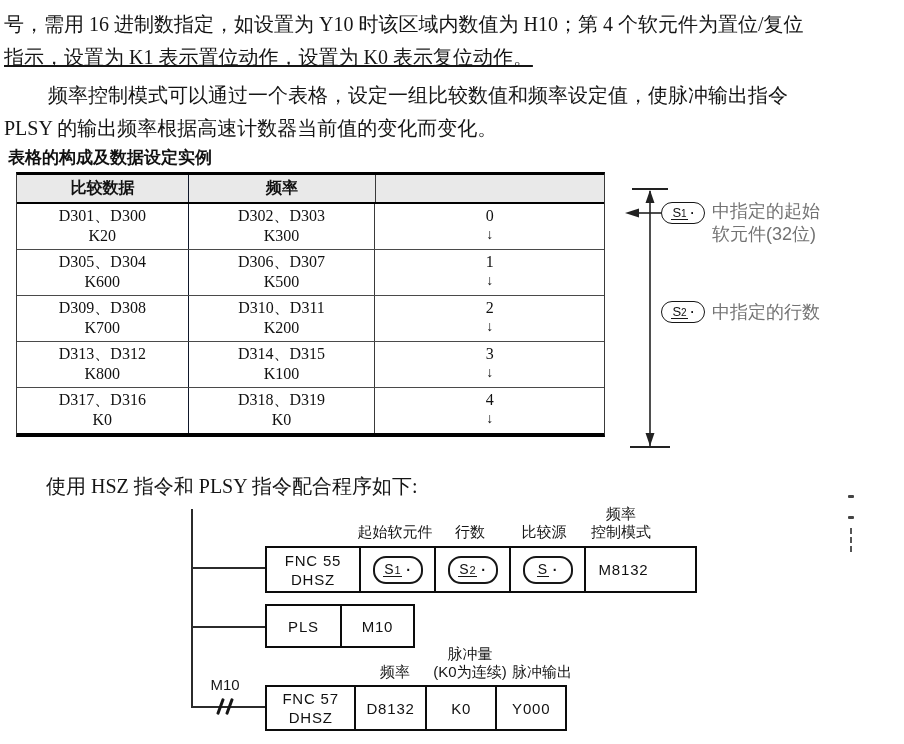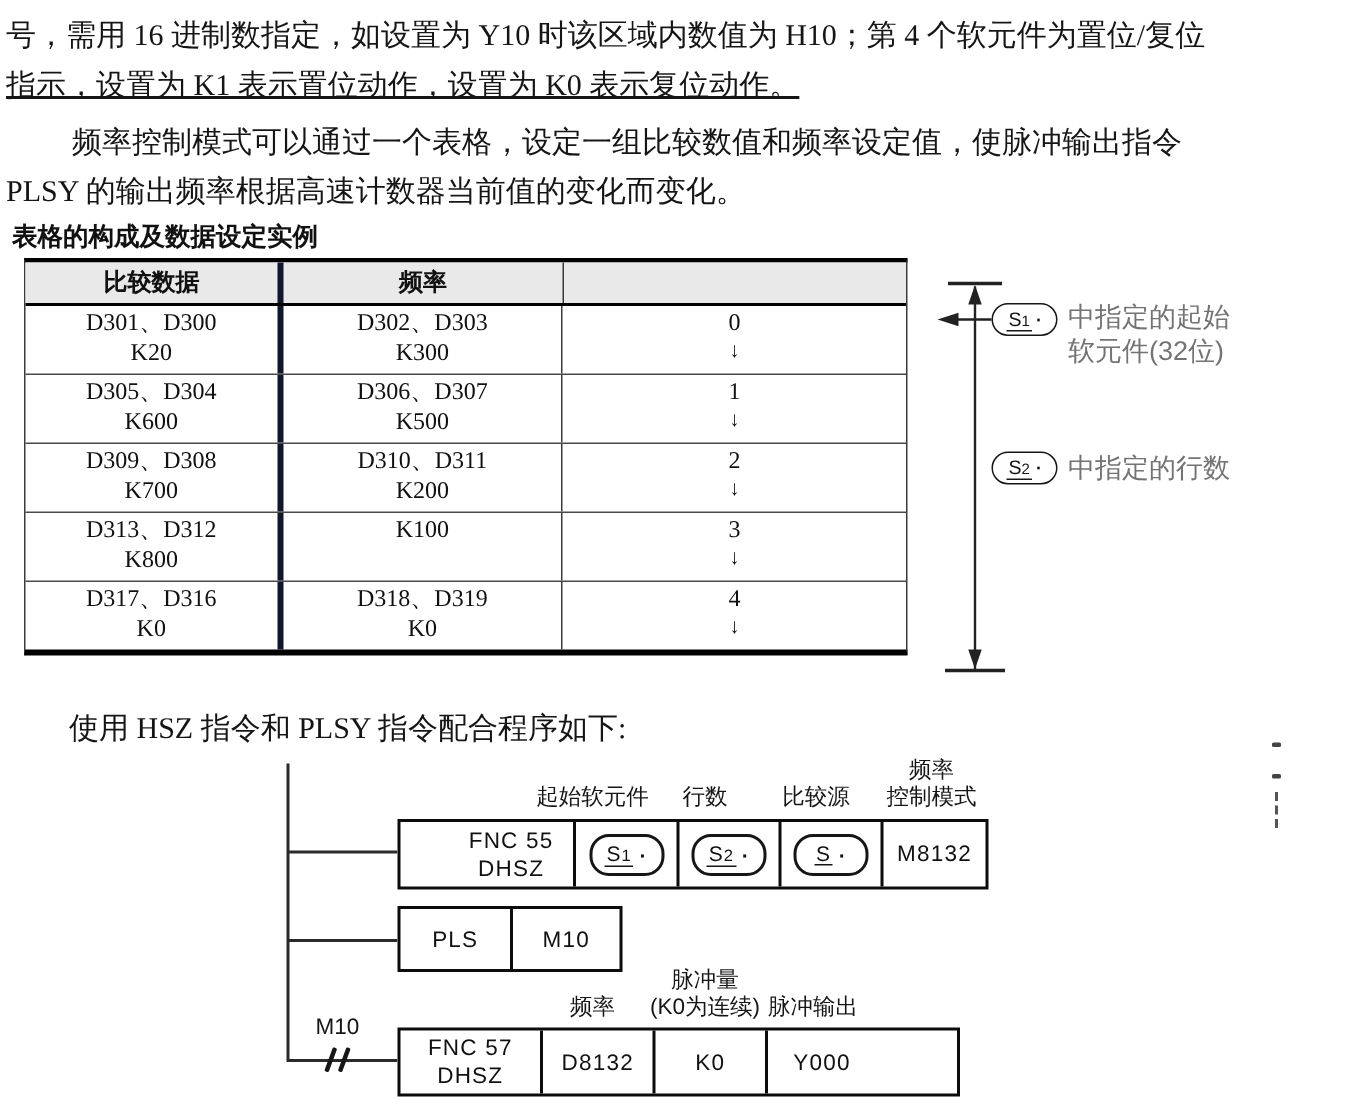--- a/index.html
+++ b/index.html
@@ -13,21 +13,21 @@
              font-family:"Liberation Sans","DejaVu Sans",sans-serif;color:#111;}
   .tbl{position:absolute;left:16px;top:172px;width:589px;box-sizing:border-box;
        border-top:3px solid #000;border-bottom:4px solid #000;
        border-left:1px solid #3a3a3a;border-right:1px solid #3a3a3a;}
   .thead{display:flex;height:27px;background:#e9e9e9;border-bottom:2px solid #000;}
   .th{box-sizing:border-box;display:flex;align-items:center;justify-content:center;
       font-family:"Liberation Sans","DejaVu Sans",sans-serif;font-weight:bold;font-size:16px;}
   .trow{display:flex;height:45px;}
   .trow + .trow{border-top:1px solid #4a4a4a;}
   .td{box-sizing:border-box;text-align:center;padding-top:2px;font-size:16px;line-height:20px;}
-  .cw1{width:172px;border-right:4px solid #0f172a;}
+  .cw1{width:172px;border-right:1px solid #0f172a;}
   .cw2{width:187px;border-right:1px solid #3a3a3a;}
   .cw3{width:229px;}
   .td .arr{font-size:14px;line-height:18px;}
   
   .bub{display:inline-flex;align-items:center;justify-content:center;
        border:2px solid #161616;border-radius:13px;background:#fff;
        font-family:"Liberation Sans","DejaVu Sans",sans-serif;}
   .bub .grp{display:inline-flex;align-items:baseline;border-bottom:1.5px solid #161616;padding:0 1px;}
   .bub .s{font-size:14px;line-height:14px;}
   .bub .ix{font-size:11px;line-height:11px;}
@@ -109,20 +109,21 @@
           <div>2</div>
           <div class="arr">↓</div>
         </div>
     </div>
     <div class="trow">
       <div class="td cw1">
           <div>D313、D312</div>
           <div>K800</div>
         </div>
       <div class="td cw2">
+          <div>D314、D315</div>
           <div>K100</div>
         </div>
       <div class="td cw3">
           <div>3</div>
           <div class="arr">↓</div>
         </div>
     </div>
     <div class="trow">
       <div class="td cw1">
           <div>D317、D316</div>
@@ -178,21 +179,21 @@
   <div class="wire" style="left:192px;top:567px;width:73px;height:2px;"></div>
   <div class="wire" style="left:192px;top:626px;width:73px;height:2px;"></div>
   <div class="wire" style="left:192px;top:706px;width:73px;height:2px;"></div>
 
   <div class="lhdr" style="left:350px;top:523px;width:90px;">起始软元件</div>
   <div class="lhdr" style="left:440px;top:523px;width:60px;">行数</div>
   <div class="lhdr" style="left:509px;top:523px;width:70px;">比较源</div>
   <div class="lhdr" style="left:588px;top:505px;width:66px;">频率</div>
   <div class="lhdr" style="left:588px;top:523px;width:66px;">控制模式</div>
 
-  <div class="lblock" style="left:265px;top:546px;width:394px;height:47px;padding-left:32px;">
+  <div class="lblock" style="left:265px;top:546px;width:432px;height:47px;">
     <div class="lcell" style="width:92px;">
       <div>FNC 55</div>
       <div>DHSZ</div>
     </div>
     <div class="lcell" style="width:75px;">
       <span class="bub" style="width:46px;height:24px;">
         <span class="grp">
             <span class="s">S</span>
             <span class="ix">1</span>
           </span>
@@ -233,21 +234,21 @@
 
   <div class="lhdr" style="left:203px;top:676px;width:44px;">M10</div>
   <div class="stroke" style="left:219px;top:698px;transform:rotate(20deg);"></div>
   <div class="stroke" style="left:228px;top:698px;transform:rotate(20deg);"></div>
 
   <div class="lhdr" style="left:362px;top:663px;width:66px;">频率</div>
   <div class="lhdr" style="left:433px;top:645px;width:74px;">脉冲量</div>
   <div class="lhdr" style="left:418px;top:663px;width:104px;">(K0为连续)</div>
   <div class="lhdr" style="left:506px;top:663px;width:72px;">脉冲输出</div>
 
-  <div class="lblock" style="left:265px;top:685px;width:375px;height:46px;">
+  <div class="lblock" style="left:265px;top:685px;width:302px;height:46px;">
     <div class="lcell" style="width:93px;">
       <div>FNC 57</div>
       <div>DHSZ</div>
     </div>
     <div class="lcell" style="width:75px;">
         <div>D8132</div>
       </div>
     <div class="lcell" style="width:75px;">
         <div>K0</div>
       </div>

